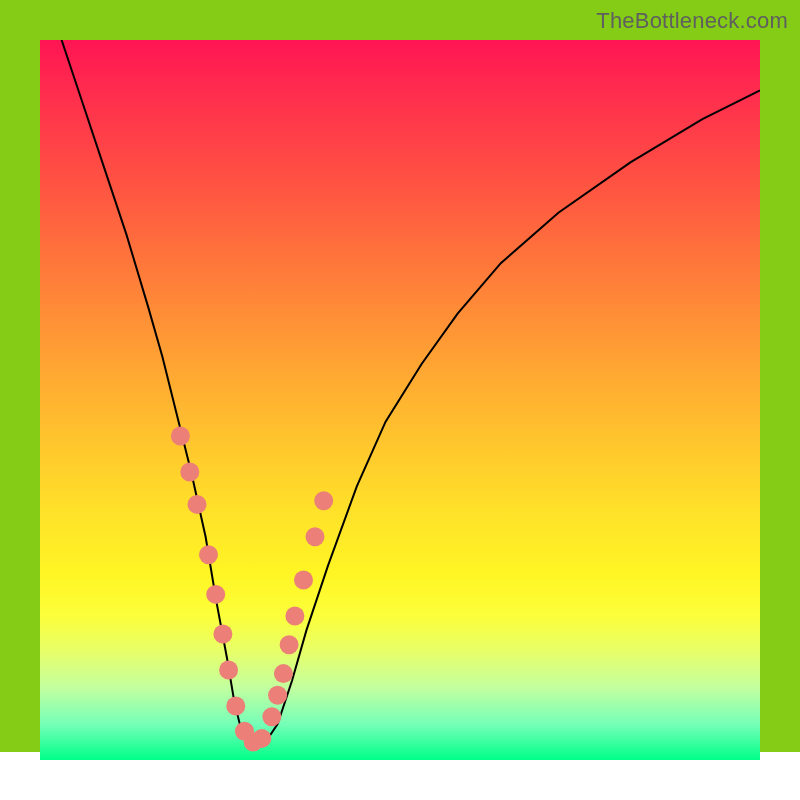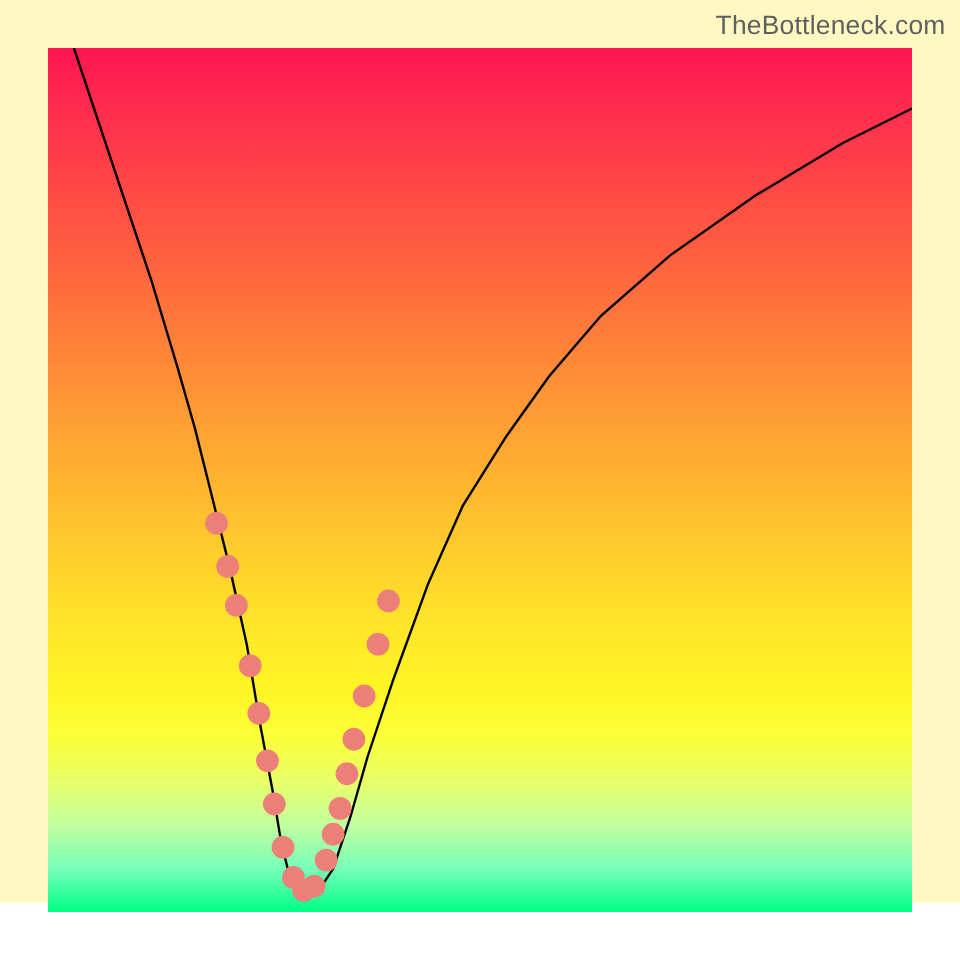--- a/index.html
+++ b/index.html
@@ -6,21 +6,21 @@
     margin: 0;
     padding: 0;
     width: 800px;
     height: 800px;
     overflow: hidden;
     font-family: Arial, Helvetica, sans-serif;
   }
   .outer {
     width: 800px;
     height: 752px;
-    background: #fef9c3;
+    background: #84cc16;
     position: relative;
   }
   .plot-area {
     position: absolute;
     left: 40px;
     top: 40px;
     width: 720px;
     height: 720px;
     
     background: linear-gradient(

